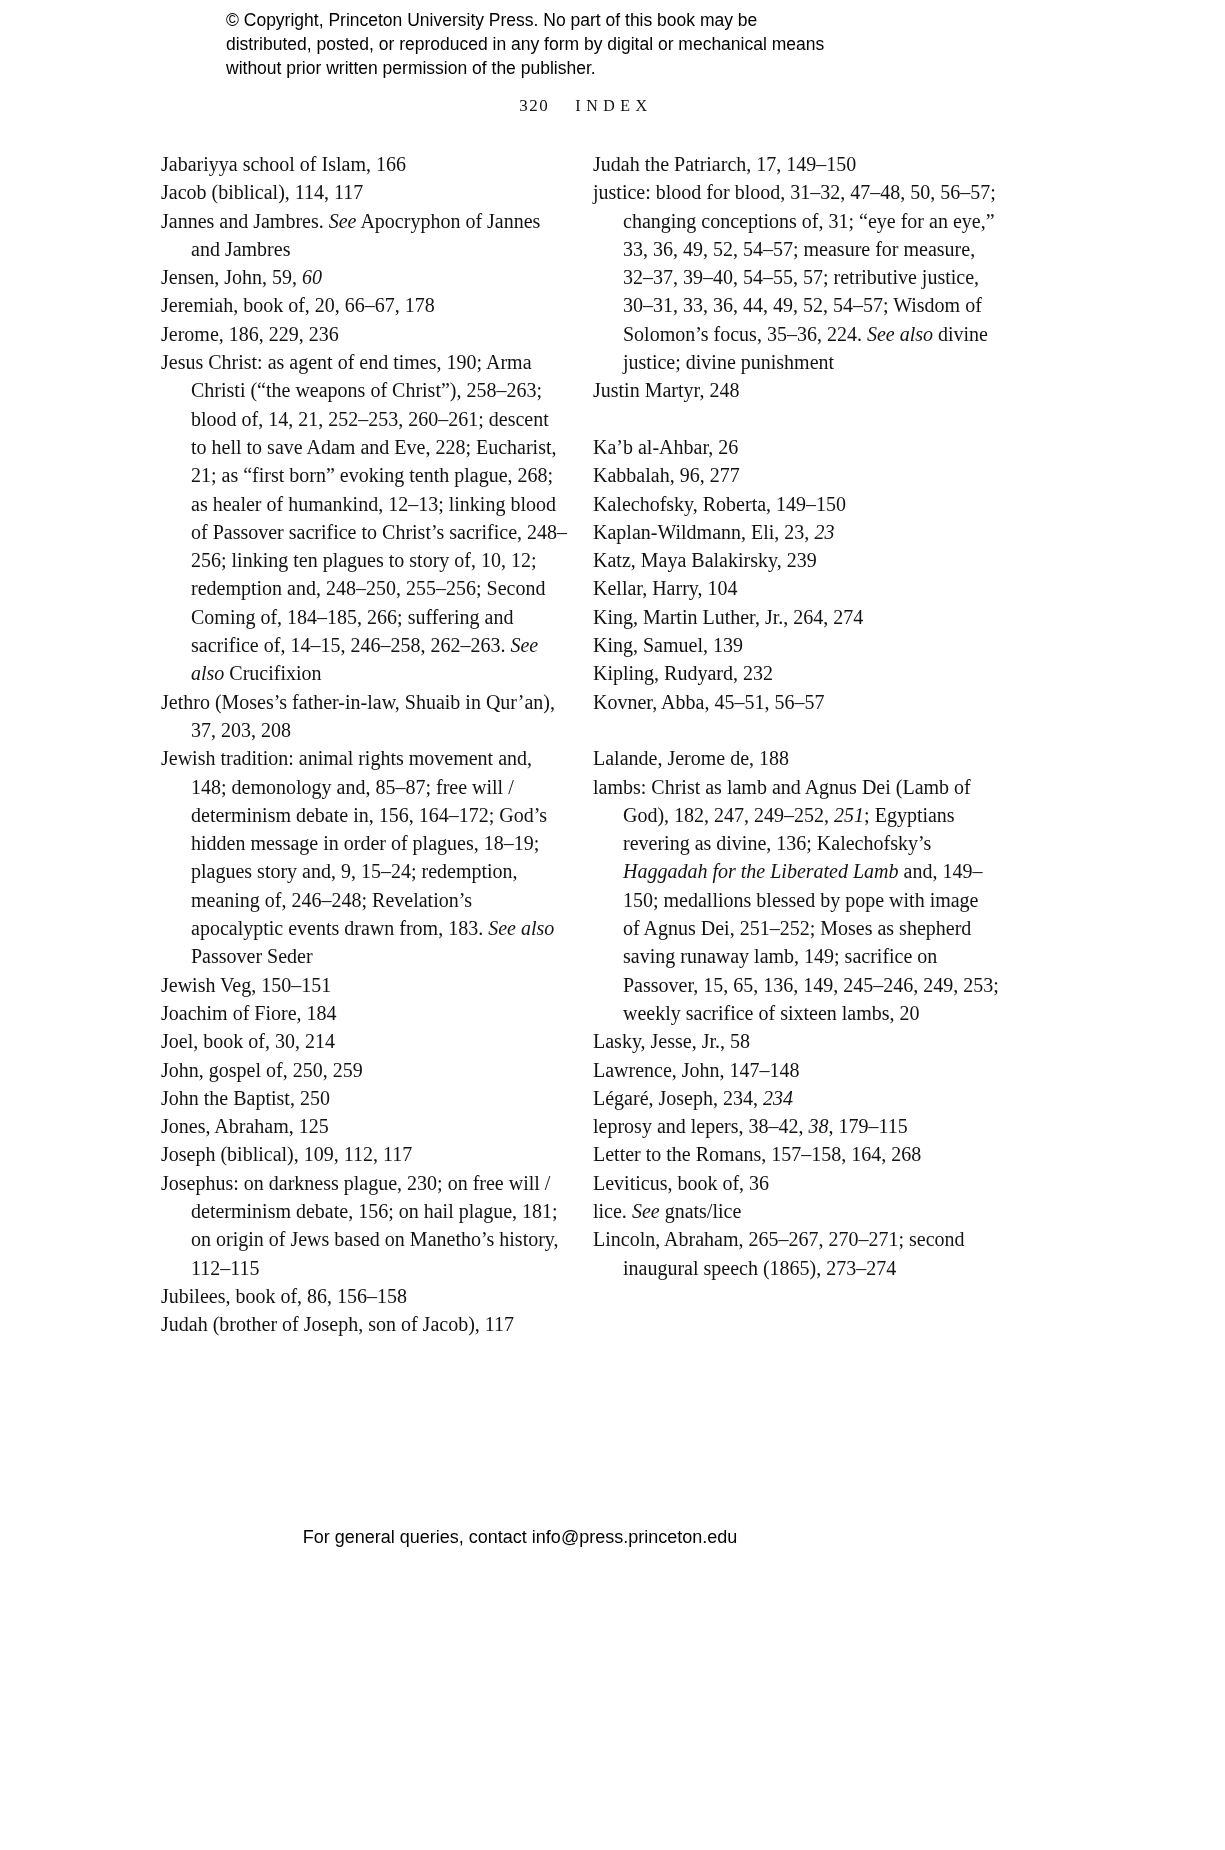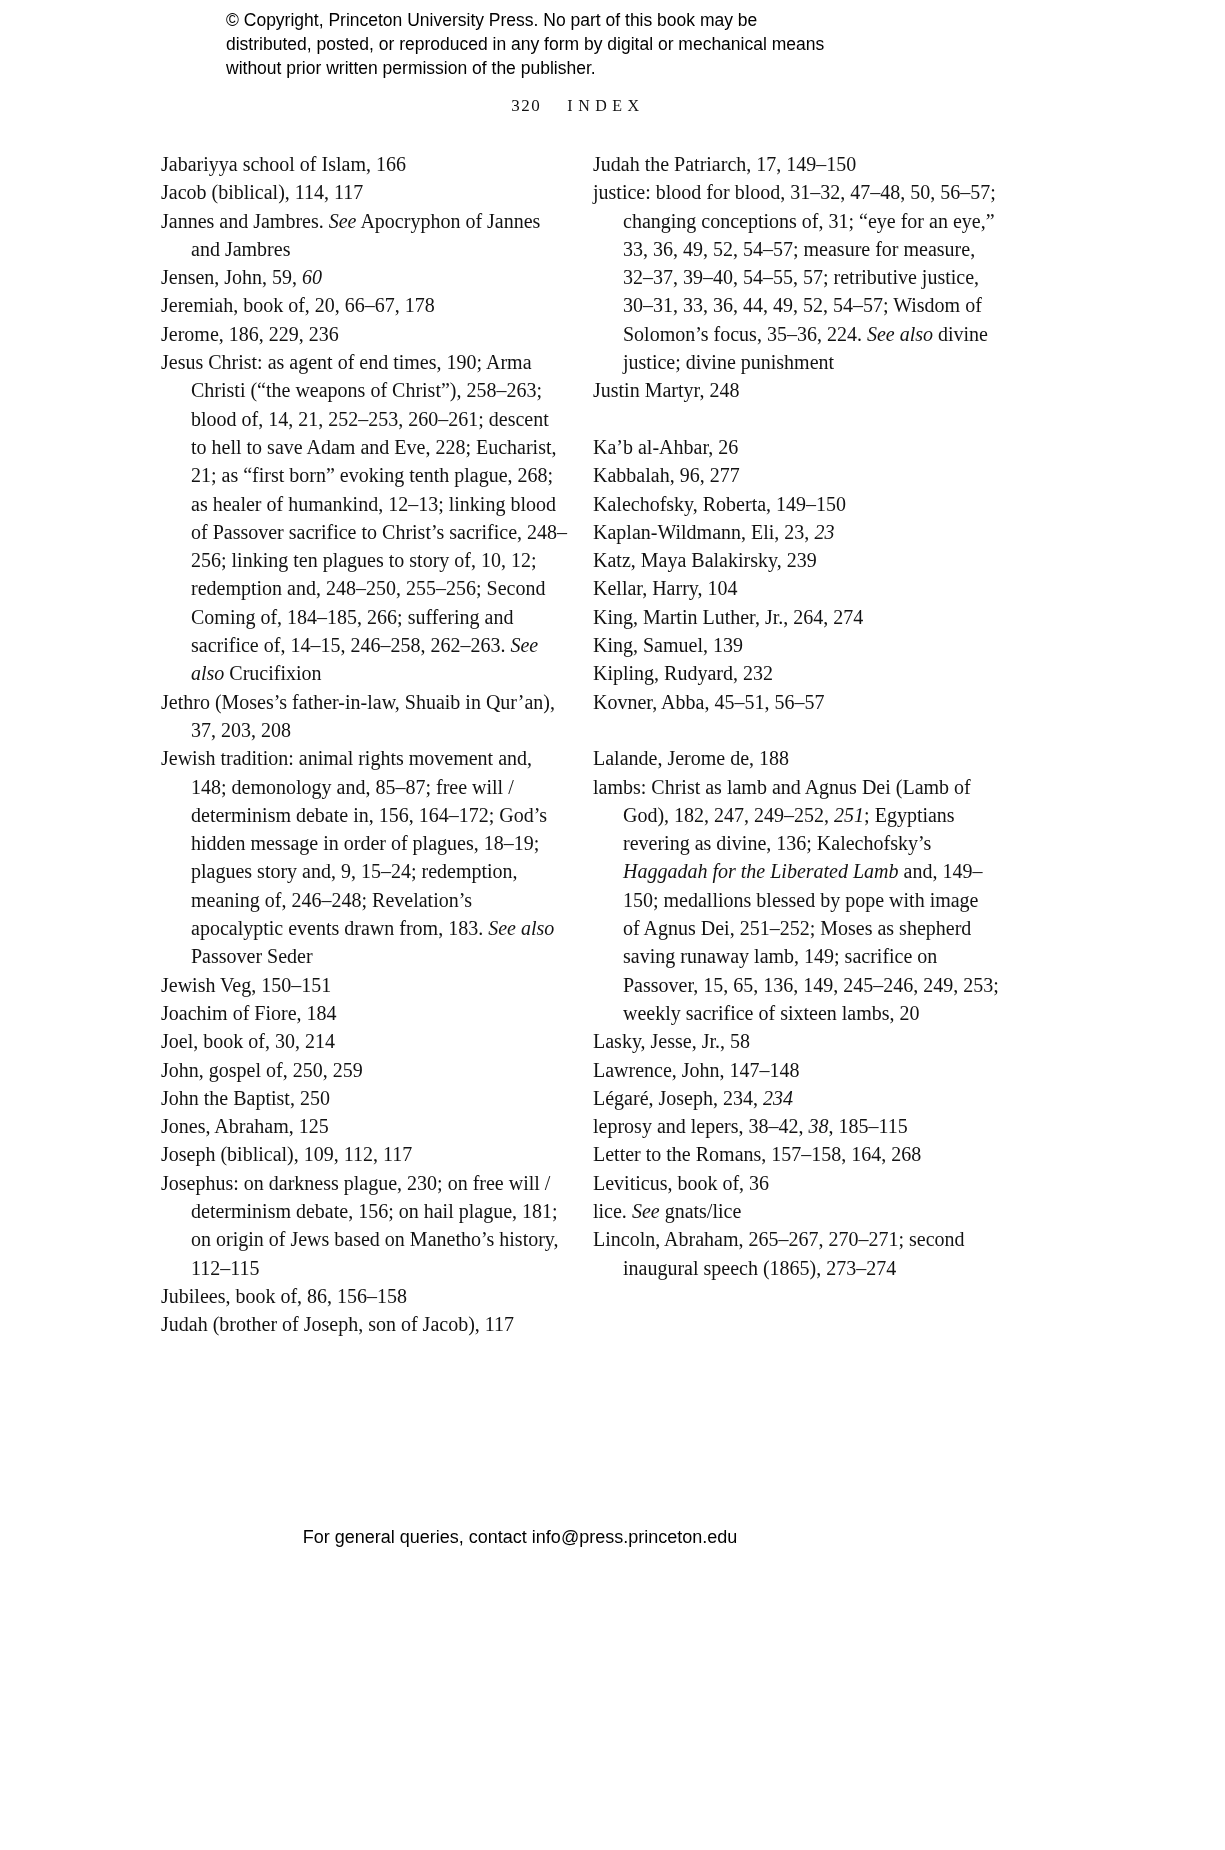--- a/index.html
+++ b/index.html
@@ -19,21 +19,21 @@
     top: 9px;
     width: 600px;
     font-family: "Liberation Sans", sans-serif;
     font-size: 17.5px;
     line-height: 1.37;
     color: #000;
   }
   .running-head {
     position: absolute;
     top: 96px;
-    left: 160px;
+    left: 168px;
     width: 836px;
     text-align: center;
     font-size: 17px;
     color: #121212;
   }
   .running-head .pageno {
     letter-spacing: 1.5px;
     margin-right: 26px;
   }
   .running-head .head-title {
@@ -113,21 +113,21 @@
         <div class="index-entry"><span>Kellar, Harry, 104</span></div>
         <div class="index-entry"><span>King, Martin Luther, Jr., 264, 274</span></div>
         <div class="index-entry"><span>King, Samuel, 139</span></div>
         <div class="index-entry"><span>Kipling, Rudyard, 232</span></div>
         <div class="index-entry"><span>Kovner, Abba, 45–51, 56–57</span></div>
         <div class="index-entry gap-before"><span>Lalande, Jerome de, 188</span></div>
         <div class="index-entry"><span>lambs: Christ as lamb and Agnus Dei (Lamb of God), 182, 247, 249–252, </span><span class="it">251</span><span>; Egyptians revering as divine, 136; Kalechofsky’s </span><span class="it">Haggadah for the Liberated Lamb</span><span> and, 149–150; medallions blessed by pope with image of Agnus Dei, 251–252; Moses as shepherd saving runaway lamb, 149; sacrifice on Passover, 15, 65, 136, 149, 245–246, 249, 253; weekly sacrifice of sixteen lambs, 20</span></div>
         <div class="index-entry"><span>Lasky, Jesse, Jr., 58</span></div>
         <div class="index-entry"><span>Lawrence, John, 147–148</span></div>
         <div class="index-entry"><span>Légaré, Joseph, 234, </span><span class="it">234</span></div>
-        <div class="index-entry"><span>leprosy and lepers, 38–42, </span><span class="it">38</span><span>, 185–115</span></div>
+        <div class="index-entry"><span>leprosy and lepers, 38–42, </span><span class="it">38</span><span>, 179–115</span></div>
         <div class="index-entry"><span>Letter to the Romans, 157–158, 164, 268</span></div>
         <div class="index-entry"><span>Leviticus, book of, 36</span></div>
         <div class="index-entry"><span>lice. </span><span class="it">See</span><span> gnats/lice</span></div>
         <div class="index-entry"><span>Lincoln, Abraham, 265–267, 270–271; second inaugural speech (1865), 273–274</span></div>
       </div>
   </div>
 
   <div class="footer">For general queries, contact info@press.princeton.edu</div>
 
 </div>

